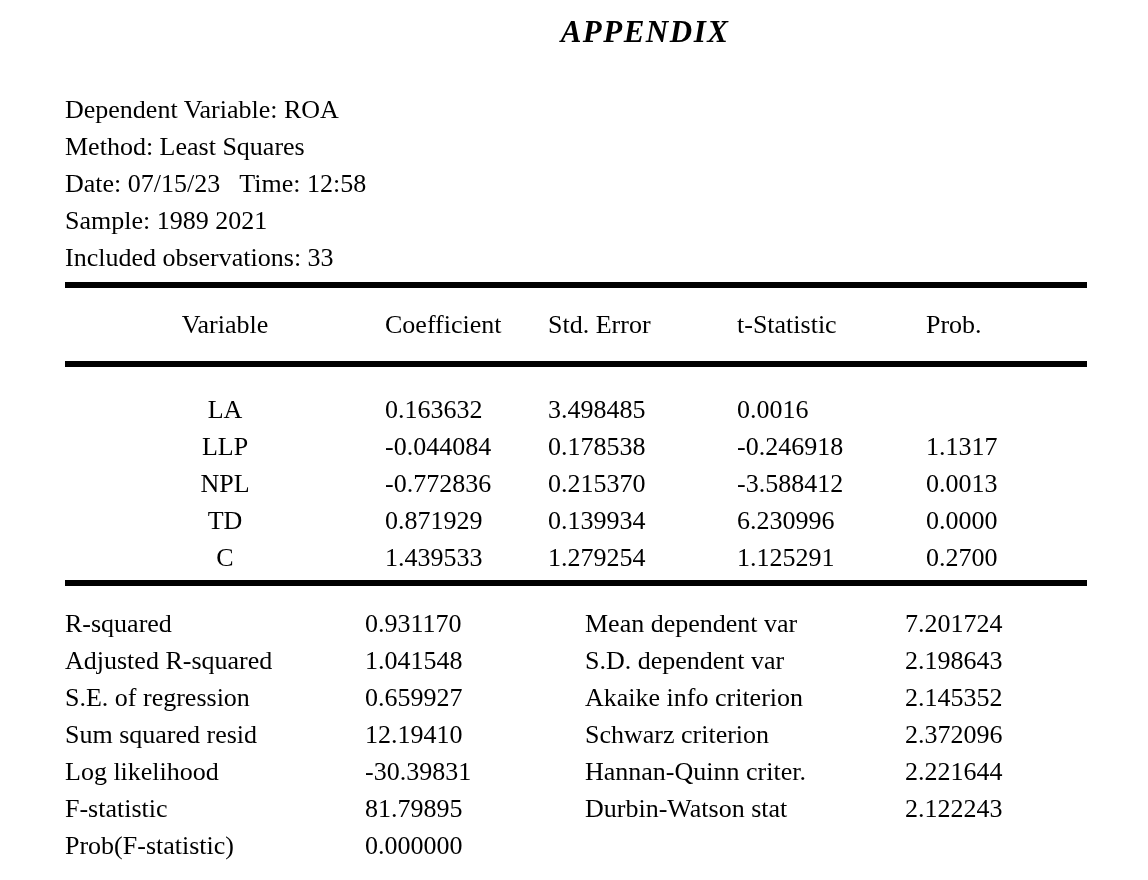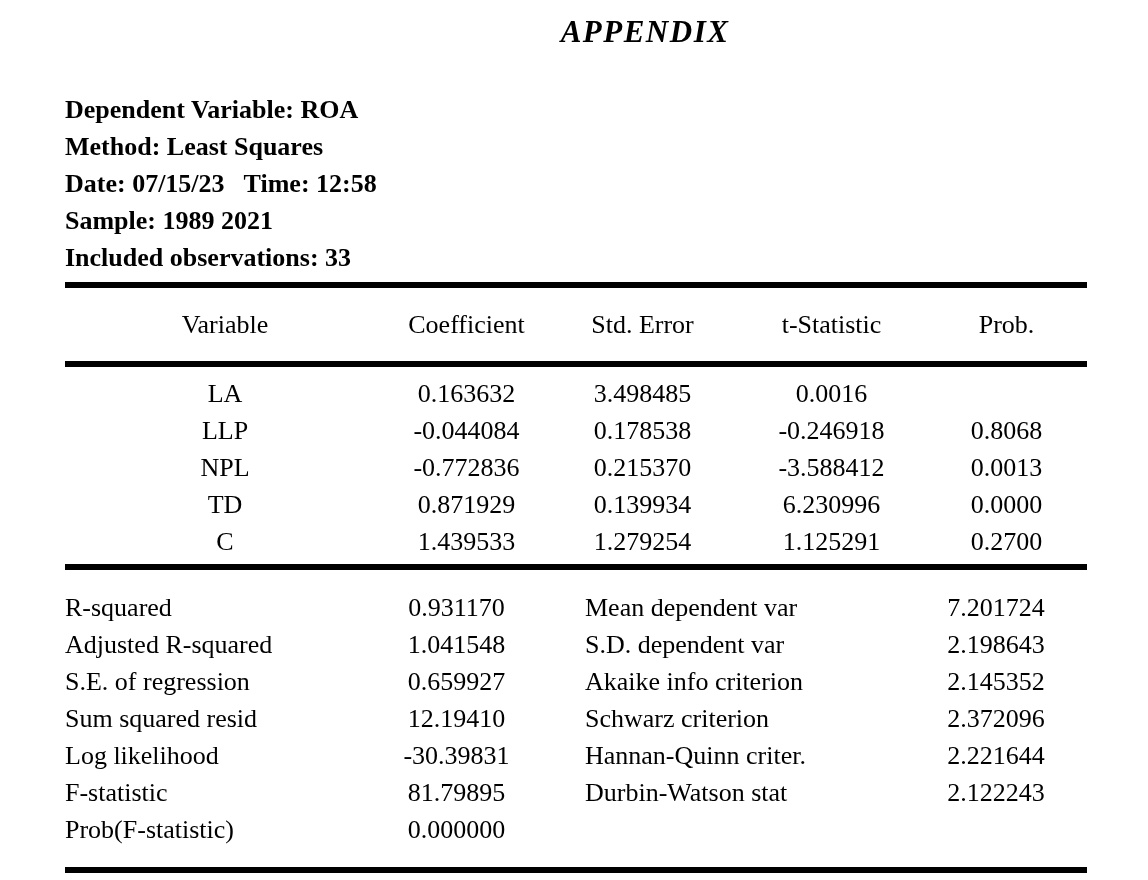--- a/index.html
+++ b/index.html
@@ -22,42 +22,41 @@
     letter-spacing: 1.5px;
     text-align: center;
     position: relative;
     left: 69px;
     font-style: italic;
   }
   .info-block { margin-top: 41px; }
   .info-line {
     line-height: 37px;
     white-space: pre;
-    font-weight: bold;
   }
   .dbl-rule {
     height: 4px;
     border-top: 3px solid #000;
     border-bottom: 3px solid #000;
   }
   .rule-1 { margin-top: 6px; }
   .coef-header {
     display: grid;
     grid-template-columns: 320px 163px 189px 189px 161px;
     line-height: 37px;
     padding: 18px 0;
   }
-  .coef-body { padding: 8px 0 4px 0; font-family: Liberation Serif, serif; }
+  .coef-body { padding: 24px 0 4px 0; font-family: Liberation Serif, serif; }
   .coef-row {
     display: grid;
     grid-template-columns: 320px 163px 189px 189px 161px;
     line-height: 37px;
   }
   .cell-center { text-align: center; }
-  .cell-right  { text-align: center; }
+  .cell-right  { text-align: left; }
   .stats-body { padding: 19px 0; }
   .stats-row {
     display: grid;
     grid-template-columns: 300px 183px 37px 320px 182px;
     line-height: 37px;
   }
   .stats-label { text-align: left; }
 </style>
 </head>
 <body>
@@ -91,21 +90,21 @@
       <div class="cell-center">LA</div>
       <div class="cell-right">0.163632</div>
       <div class="cell-right">3.498485</div>
       <div class="cell-right">0.0016</div>
     </div>
     <div class="coef-row">
       <div class="cell-center">LLP</div>
       <div class="cell-right">-0.044084</div>
       <div class="cell-right">0.178538</div>
       <div class="cell-right">-0.246918</div>
-      <div class="cell-right">0.8068</div>
+      <div class="cell-right">1.1317</div>
     </div>
     <div class="coef-row">
       <div class="cell-center">NPL</div>
       <div class="cell-right">-0.772836</div>
       <div class="cell-right">0.215370</div>
       <div class="cell-right">-3.588412</div>
       <div class="cell-right">0.0013</div>
     </div>
     <div class="coef-row">
       <div class="cell-center">TD</div>

